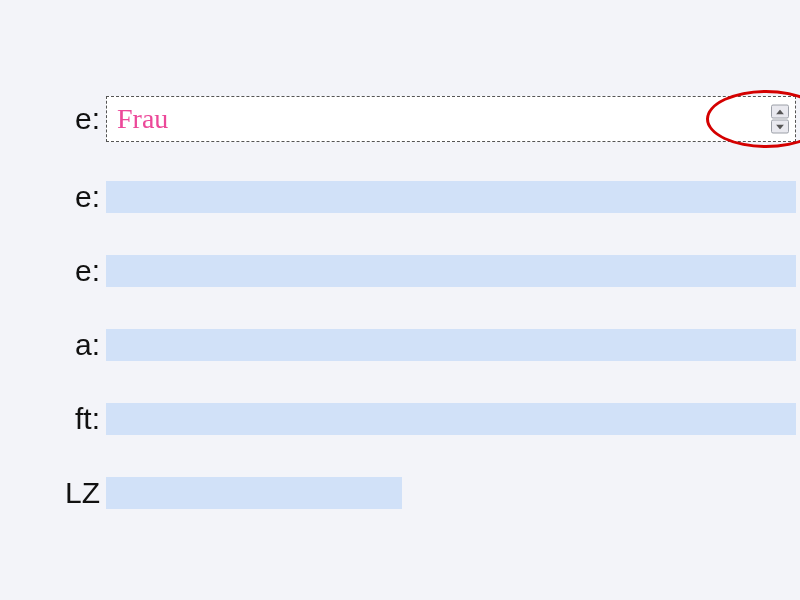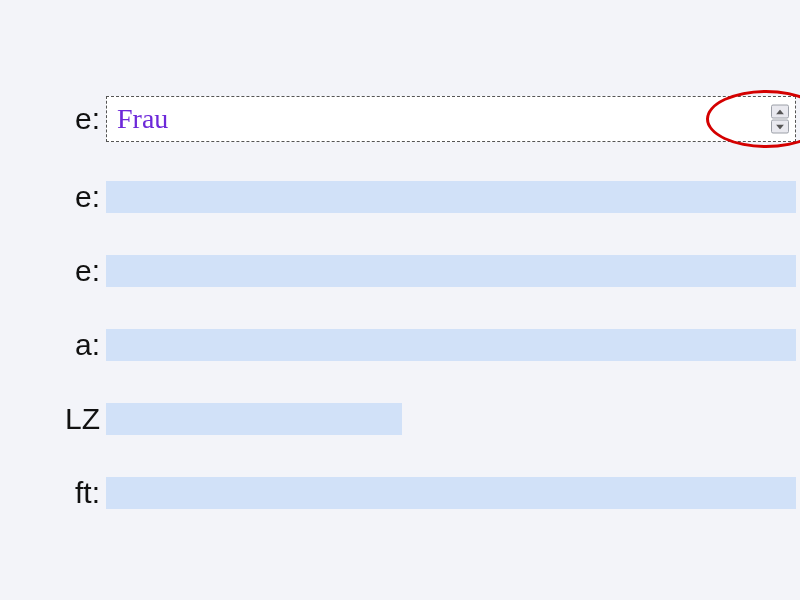--- a/index.html
+++ b/index.html
@@ -56,21 +56,21 @@
     height: 46px;
     border: 1px dashed #555;
     background: #ffffff;
     box-sizing: border-box;
     display: flex;
     align-items: center;
     position: relative;
     padding: 0 10px;
     font-size: 28px;
     font-family: Georgia, "Times New Roman", serif;
-    color: #6d28d9;
+    color: #ec4899;
     text-align: center;
   }
   .spin-stack {
     position: absolute;
     right: 6px;
     top: 50%;
     transform: translateY(-50%);
     width: 18px;
     display: flex;
     flex-direction: column;
@@ -149,32 +149,32 @@
     <div class="label-cell">
       <span class="label-inner">a:</span>
     </div>
     <div class="field-cell">
       <div class="blue-input"></div>
     </div>
   </div>
 
   <div class="row">
     <div class="label-cell">
-      <span class="label-inner">LZ</span>
+      <span class="label-inner">ft:</span>
     </div>
     <div class="field-cell">
-      <div class="blue-input short"></div>
+      <div class="blue-input"></div>
     </div>
   </div>
 
   <div class="row">
     <div class="label-cell">
-      <span class="label-inner">ft:</span>
+      <span class="label-inner">LZ</span>
     </div>
     <div class="field-cell">
-      <div class="blue-input"></div>
+      <div class="blue-input short"></div>
     </div>
   </div>
 
 
 </div>
 
 <div class="annotation-ellipse"></div>
 
 </body></html>

